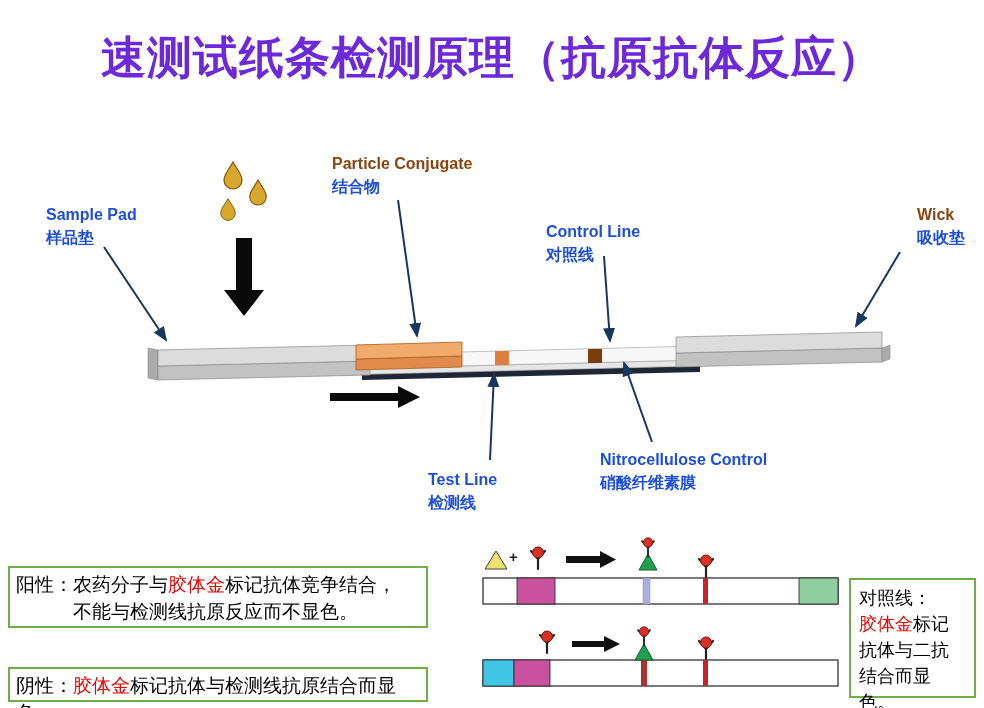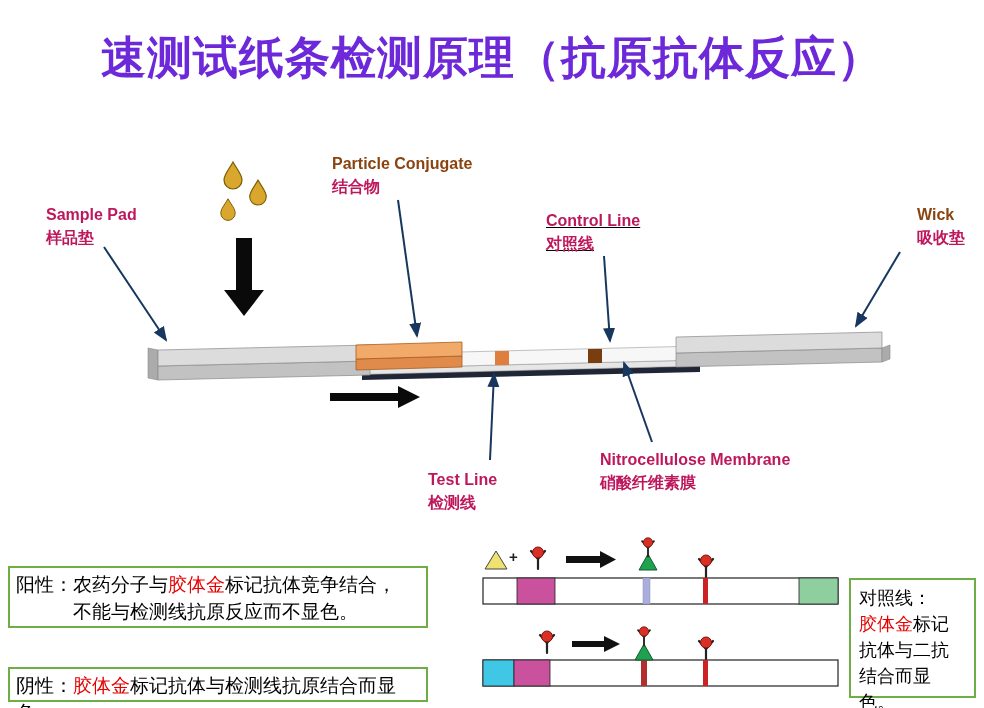--- a/index.html
+++ b/index.html
@@ -8,21 +8,21 @@
     font-family:"Liberation Sans",sans-serif;
   }
   .abs{position:absolute;}
   .title{
     left:0;right:0;top:28px;text-align:center;
     font-size:45px;font-weight:900;color:#6d28d9;letter-spacing:1px;white-space:nowrap;
   }
   .lbl{position:absolute;font-weight:700;line-height:1.45;}
   .lbl .en{font-size:16px;}
   .lbl .zh{font-size:16px;}
-  .navy{color:#be185d;}
+  .navy{color:#1d4ed8;}
   .brown{color:#8A4410;}
   svg.gfx{position:absolute;left:0;top:0;}
   .note-box{
     position:absolute;border:2px solid #6FAD47;background:#fff;
     font-family:"Liberation Serif",serif;font-size:19px;color:#000;
     padding:3px 6px;line-height:27px;box-sizing:border-box;
   }
   .hl{color:#E60000;}
   .plus{position:absolute;font-weight:700;font-size:15px;color:#222;}
 </style>
@@ -111,37 +111,37 @@
 <div class="lbl" style="left:46px;top:203px;">
   <div class="en navy">Sample Pad</div>
   <div class="zh navy">样品垫</div>
 </div>
 
 <div class="lbl" style="left:332px;top:152px;">
   <div class="en brown">Particle Conjugate</div>
   <div class="zh navy">结合物</div>
 </div>
 
-<div class="lbl" style="left:546px;top:209px;text-decoration:underline;">
+<div class="lbl" style="left:546px;top:220px;">
   <div class="en navy">Control Line</div>
   <div class="zh navy">对照线</div>
 </div>
 
 <div class="lbl" style="left:898px;top:203px;margin-left:19px;">
   <div class="en brown">Wick</div>
   <div class="zh navy">吸收垫</div>
 </div>
 
 <div class="lbl" style="left:428px;top:468px;">
   <div class="en navy">Test Line</div>
   <div class="zh navy">检测线</div>
 </div>
 
 <div class="lbl" style="left:600px;top:448px;">
-  <div class="en navy">Nitrocellulose Membrane</div>
+  <div class="en navy">Nitrocellulose Control</div>
   <div class="zh navy">硝酸纤维素膜</div>
 </div>
 
 <span class="plus" style="left:509px;top:548px;">+</span>
 
 <div class="note-box" style="left:8px;top:566px;width:420px;height:62px;">
   <div><span>阳性：农药分子与</span><span class="hl">胶体金</span><span>标记抗体竞争结合，</span></div>
   <div style="padding-left:57px;">不能与检测线抗原反应而不显色。</div>
 </div>
 

